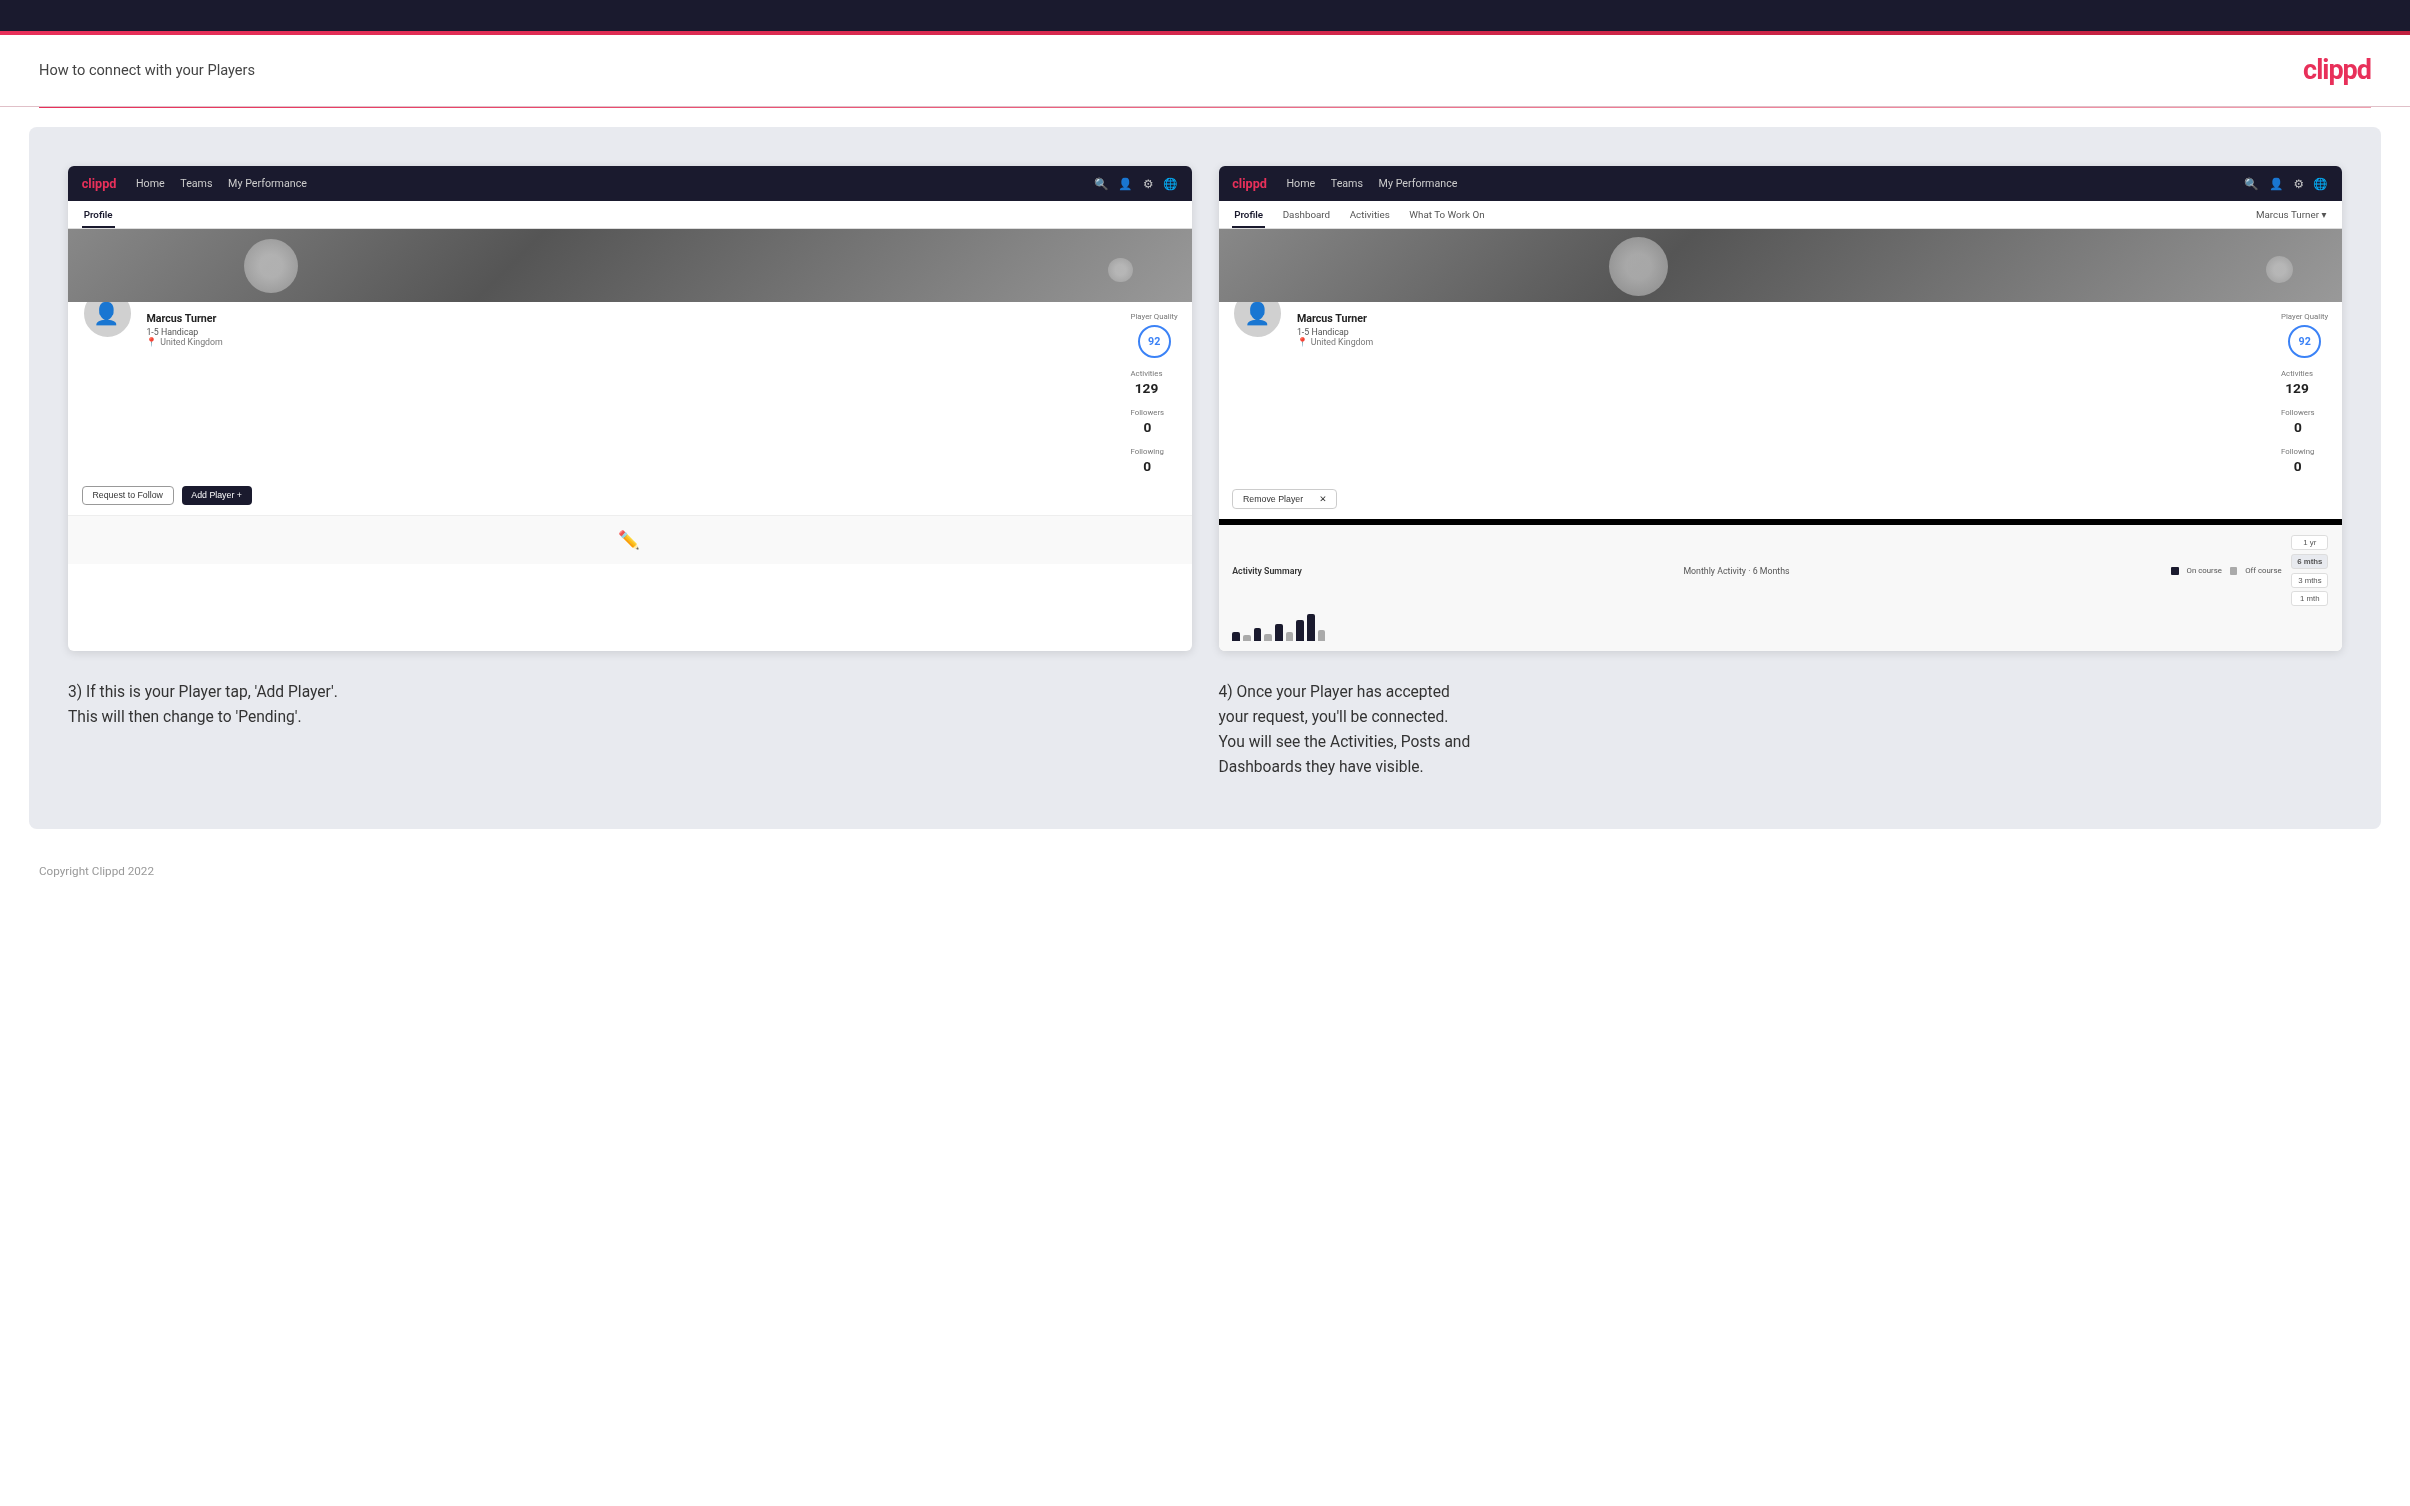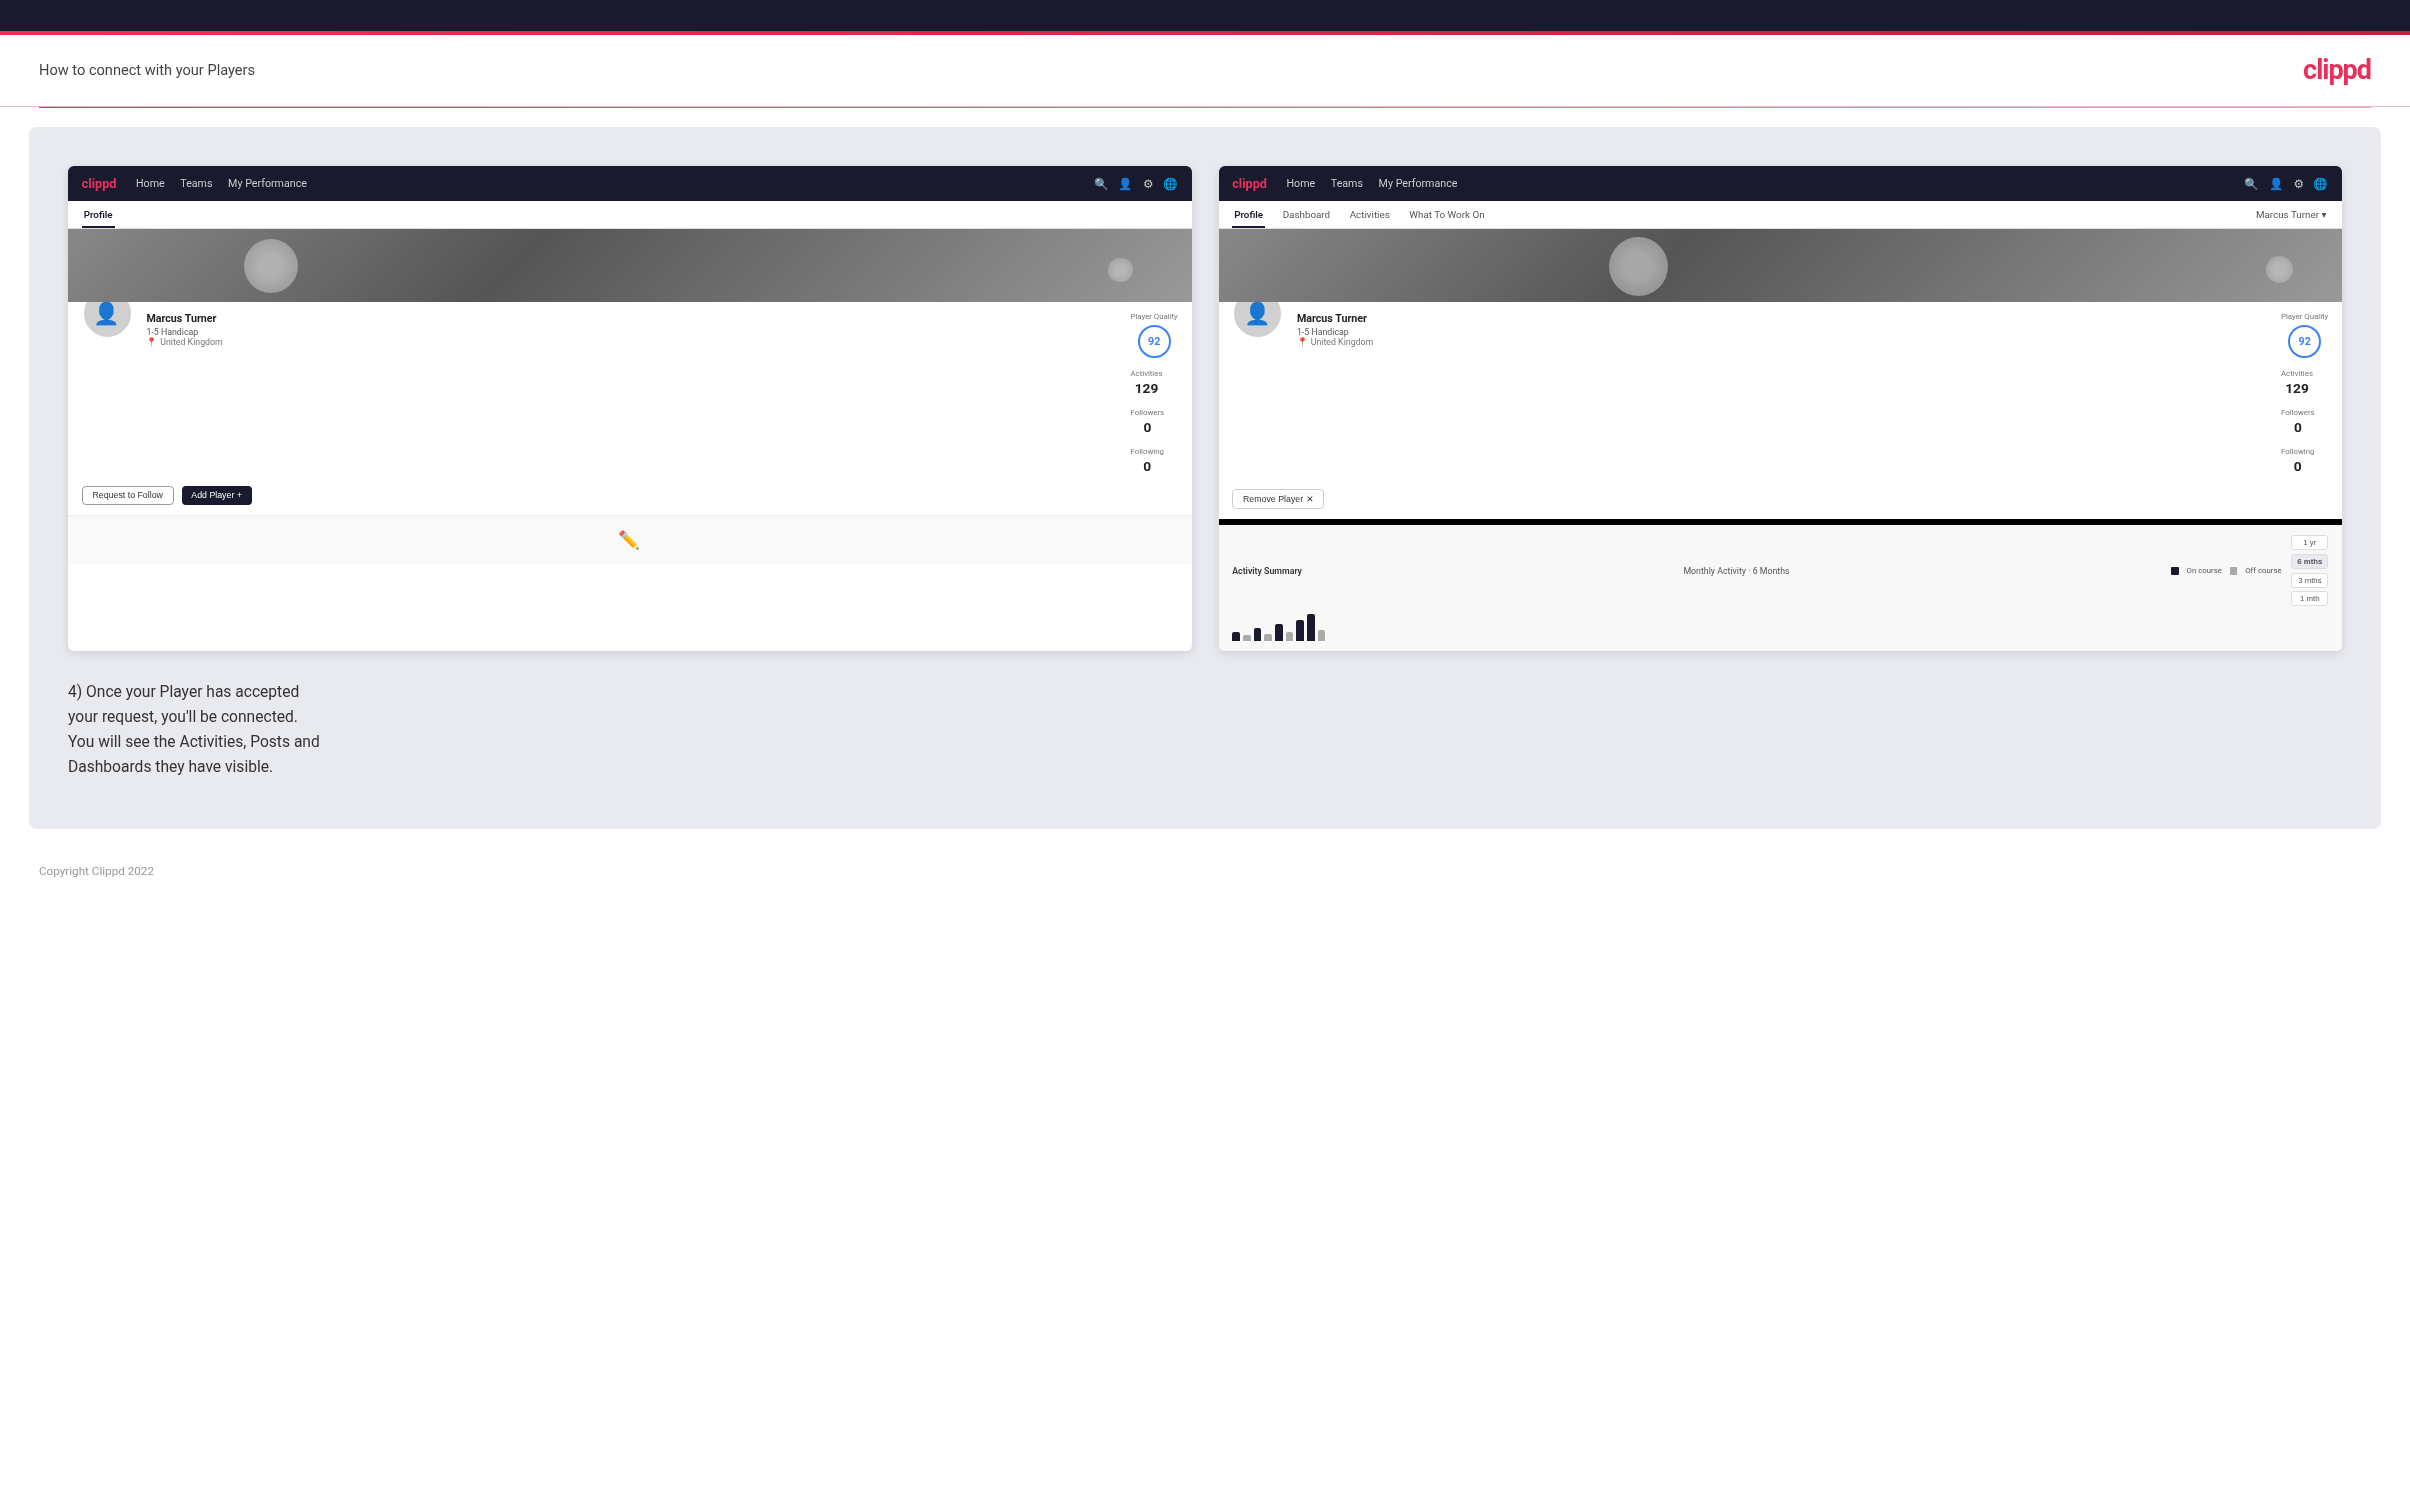--- a/index.html
+++ b/index.html
@@ -266,21 +266,21 @@
       font-size: 8.8px;
       padding: 3.9px 9.8px;
       cursor: pointer;
       color: #fff;
     }
 
     
     .btn-remove {
       display: inline-flex;
       align-items: center;
-      gap: 3px;
+      gap: 16px;
       background: transparent;
       border: 1px solid #ccc;
       border-radius: 3.9px;
       font-size: 8.8px;
       padding: 3.9px 9.8px;
       cursor: pointer;
       color: #333;
       margin: 3.9px 13.7px 7.8px;
     }
 
@@ -563,20 +563,23 @@
           <div class="chart-bar" style="height:27px;background:#1a1a2e;"></div>
           <div class="chart-bar" style="height:11.7px;background:#aaa;"></div>
         </div>
       </div>
 
     </div>
   </div>
 
   <div class="captions-row">
     <div class="caption-box">
+      <p class="caption-text">3) If this is your Player tap, 'Add Player'.<br>This will then change to 'Pending'.</p>
+    </div>
+    <div class="caption-box">
       <p class="caption-text">4) Once your Player has accepted<br>your request, you'll be connected.<br>You will see the Activities, Posts and<br>Dashboards they have visible.</p>
     </div>
   </div>
 
 </div>
 
 <div class="footer">
   <span>Copyright Clippd 2022</span>
 </div>
 

